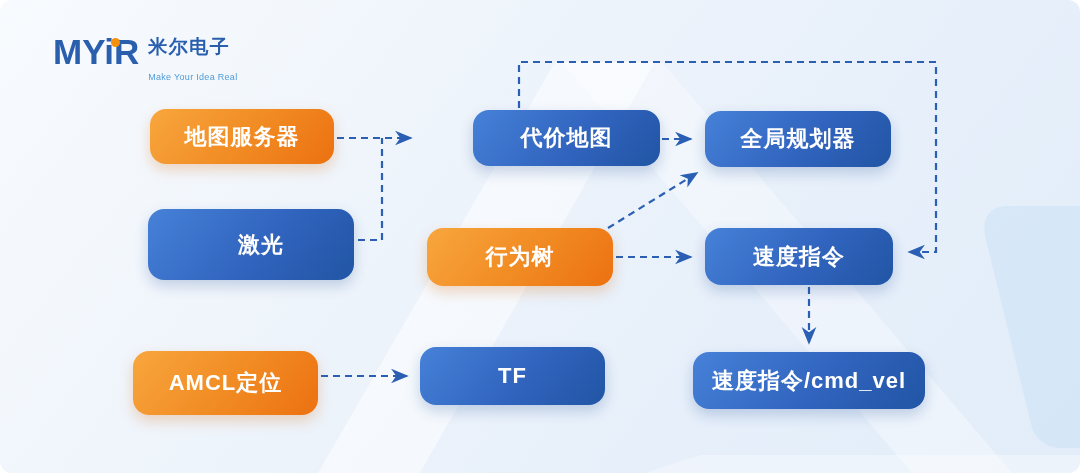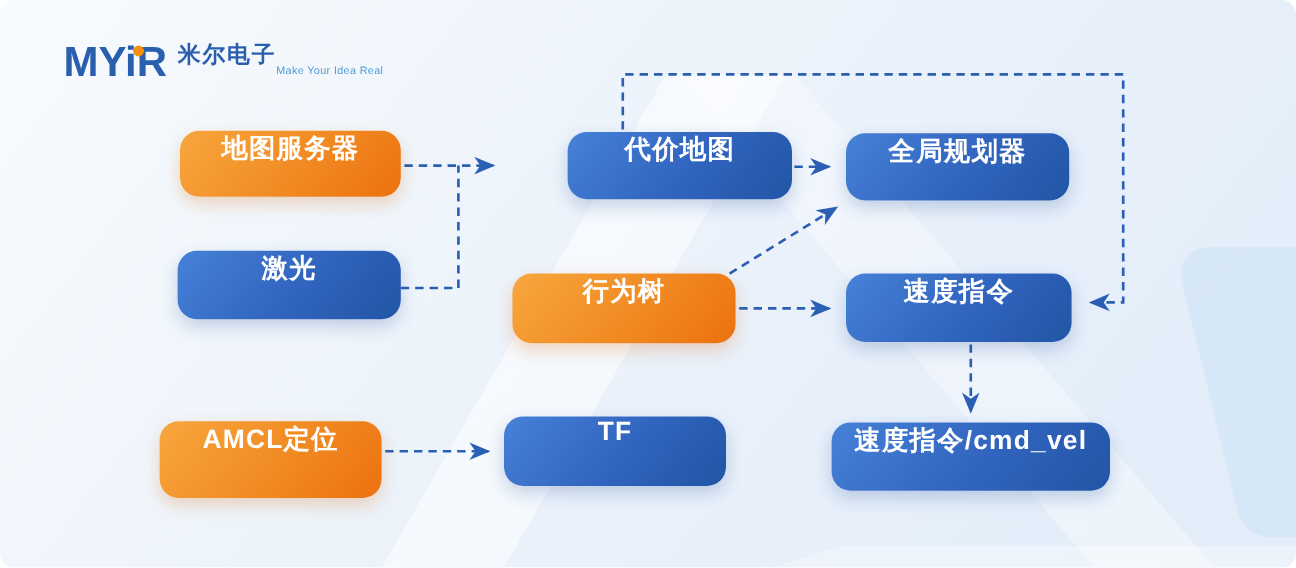--- a/index.html
+++ b/index.html
@@ -6,37 +6,37 @@
   body{font-family:"Liberation Sans","DejaVu Sans",sans-serif;}
   #canvas{
     position:relative;width:1080px;height:473px;overflow:hidden;border-radius:12px;
     background:linear-gradient(128deg,#f8fbfe 0%,#eef4fb 38%,#e6effa 72%,#e2edf9 100%);
   }
   #bg-shapes{position:absolute;left:0;top:0;z-index:0;}
   #edges{position:absolute;left:0;top:0;z-index:2;}
   #nodes{position:absolute;left:0;top:0;width:100%;height:100%;z-index:3;}
   .edge{fill:none;stroke:#2A5FB4;stroke-width:2.2;stroke-dasharray:7 5;}
   .node{
-    position:absolute;display:flex;justify-content:center;
+    position:absolute;display:flex;align-items:center;justify-content:center;
     border-radius:16px;color:#ffffff;font-weight:bold;font-size:22px;letter-spacing:1px;
     white-space:nowrap;
   }
   .node.blue{
     background:linear-gradient(130deg,#4681d8 0%,#3164be 55%,#2155a4 100%);
     box-shadow:0 6px 14px rgba(25,70,145,0.22);
   }
   .node.orange{
     background:linear-gradient(130deg,#f8a63e 0%,#f18a22 55%,#ec7110 100%);
     box-shadow:0 6px 14px rgba(214,104,12,0.25);
   }
   
   .logo{position:absolute;left:53px;top:37px;z-index:4;display:flex;align-items:flex-start;gap:9px;}
   .brand{position:relative;font-size:35px;font-weight:bold;color:#2A5FAE;line-height:29px;letter-spacing:0px;}
   .idot{position:absolute;left:58px;top:1px;width:9px;height:9px;border-radius:50%;background:#F5900F;}
-  .logo-right{display:flex;flex-direction:row;padding-top:1px;}
+  .logo-right{display:flex;flex-direction:column;padding-top:1px;}
   .brand-cn{font-size:19px;font-weight:bold;color:#2A5FAE;letter-spacing:1.5px;line-height:18px;}
   .tagline{font-size:9px;color:#4E9BD8;margin-top:16px;letter-spacing:0.3px;font-weight:normal;}
 </style>
 </head>
 <body>
 
 <div id="canvas">
 
   <svg id="bg-shapes" width="1080" height="473">
     <polygon points="555,62 655,62 420,473 318,473" fill="#ffffff" opacity="0.50"></polygon>
@@ -75,21 +75,21 @@
   <div id="nodes">
       <div class="node orange" style="left: 150px; top: 109px; width: 184px; height: 55px;">
         <span>地图服务器</span>
       </div>
       <div class="node blue" style="left: 425px; top: 110px; width: 187px; height: 56px; margin-left: 48px;">
         <span>代价地图</span>
       </div>
       <div class="node blue" style="left: 705px; top: 111px; width: 186px; height: 56px;">
         <span>全局规划器</span>
       </div>
-      <div class="node blue" style="left: 148px; top: 209px; width: 186px; height: 57px;">
+      <div class="node blue" style="left: 148px; top: 209px; width: 186px; height: 71px; padding-left: 20px;">
         <span>激光</span>
       </div>
       <div class="node orange" style="left: 427px; top: 228px; width: 186px; height: 58px;">
         <span>行为树</span>
       </div>
       <div class="node blue" style="left: 705px; top: 228px; width: 188px; height: 57px;">
         <span>速度指令</span>
       </div>
       <div class="node orange" style="left: 133px; top: 332px; width: 185px; height: 64px; margin-top: 19px;">
         <span>AMCL定位</span>

